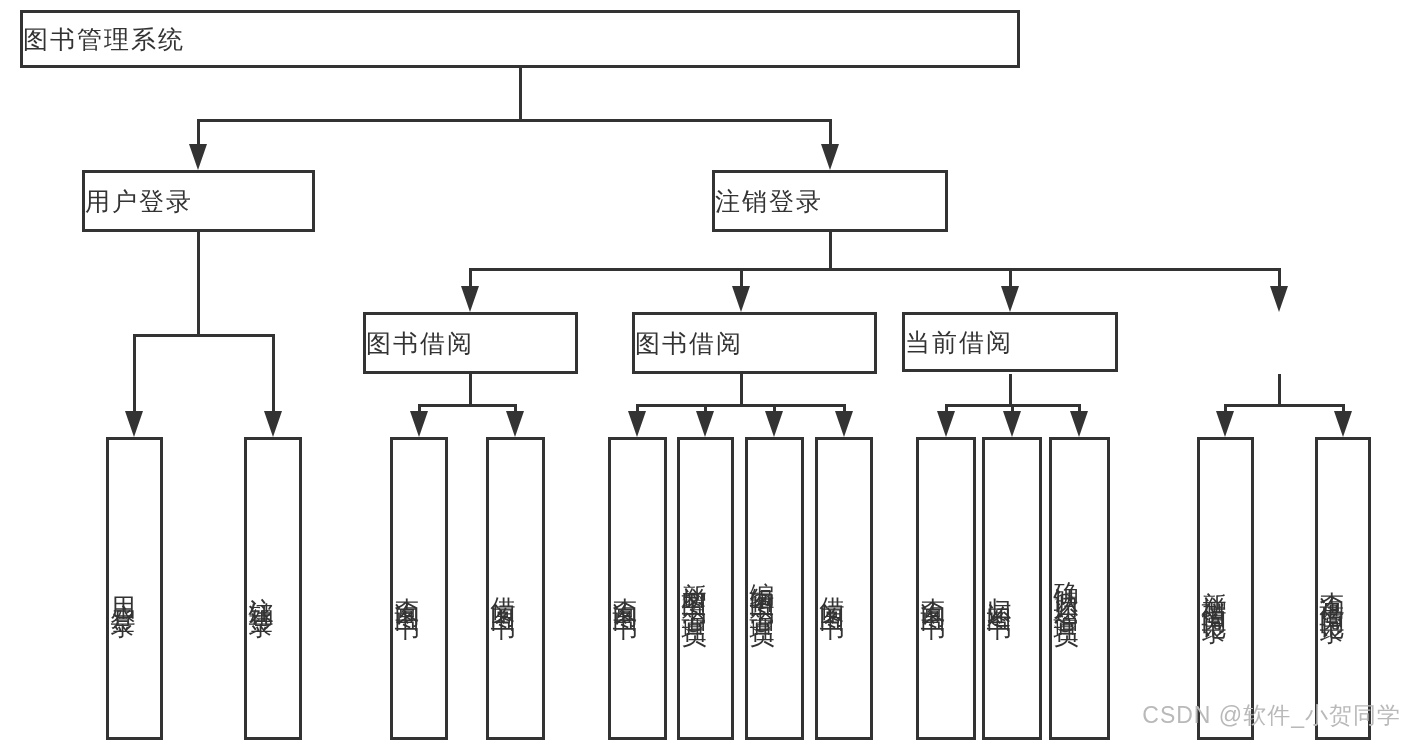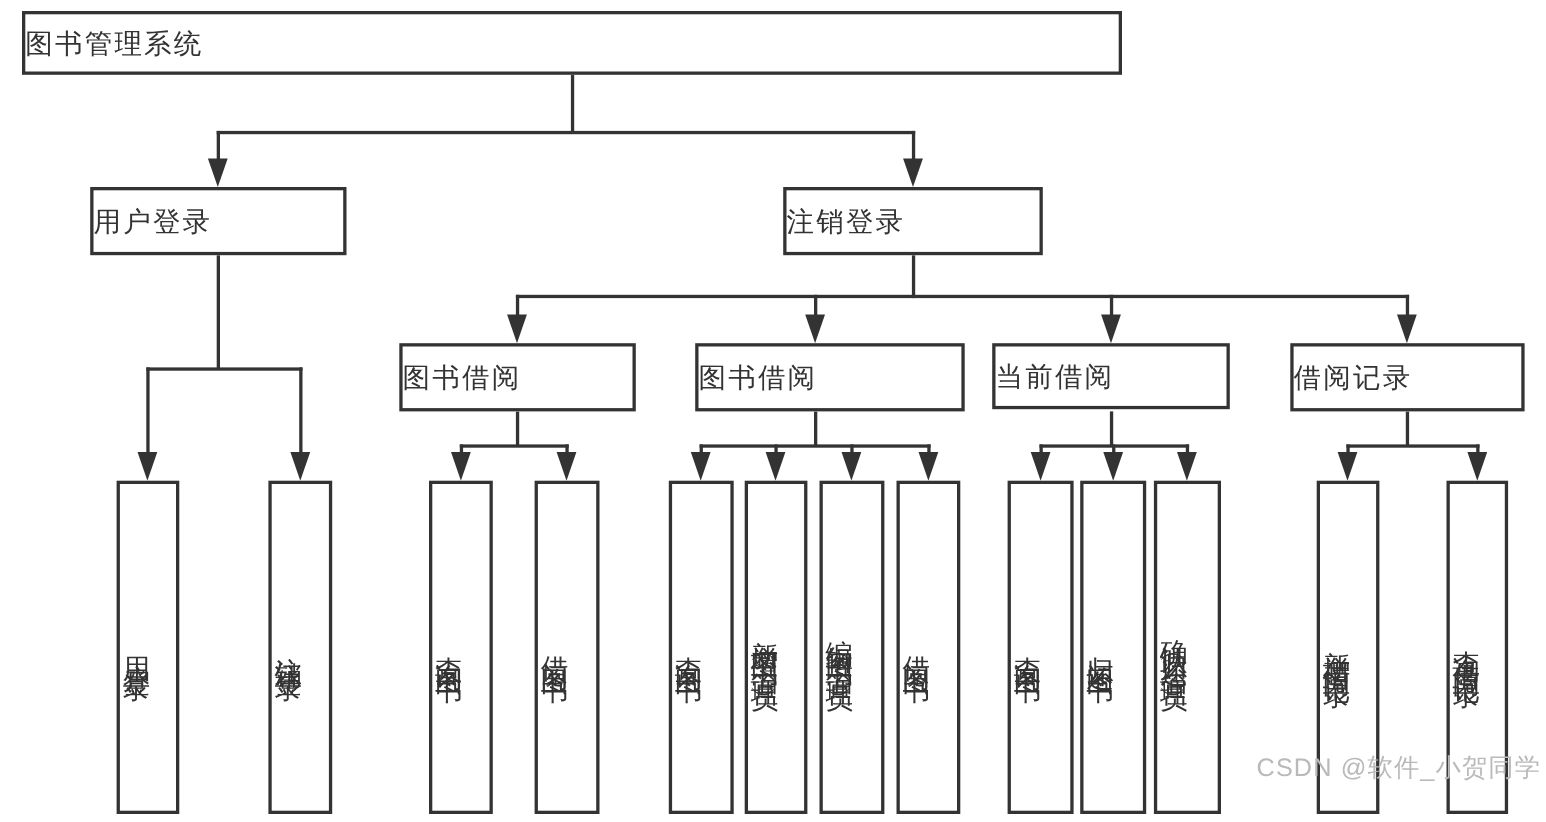--- a/index.html
+++ b/index.html
@@ -43,21 +43,21 @@
   .vline{position:absolute;width:3px;background:var(--line);}
   .hline{position:absolute;height:3px;background:var(--line);}
   .arrow{
     position:absolute;width:0;height:0;
     border-left:9px solid transparent;
     border-right:9px solid transparent;
     border-top:26px solid var(--line);
   }
   .watermark{
     position:absolute;
-    right:4px;top:682px;
+    right:4px;top:700px;
     font-size:23px;
     color:var(--watermark);
     letter-spacing:1px;
     white-space:nowrap;
   }
 </style>
 </head>
 <body>
 
 <div class="canvas">
@@ -134,23 +134,20 @@
 
   <div class="box" style="left:363px;top:312px;width:215px;height:62px">
     <span class="lbl">图书借阅</span>
   </div>
   <div class="box" style="left:632px;top:312px;width:245px;height:62px">
     <span class="lbl">图书借阅</span>
   </div>
   <div class="box" style="left:902px;top:312px;width:216px;height:60px">
     <span class="lbl">当前借阅</span>
   </div>
-  <div class="box" style="left:1173px;top:312px;width:213px;height:62px">
-    <span class="lbl">借阅记录</span>
-  </div>
 
   <div class="box" style="left:106px;top:437px;width:57px;height:303px">
     <span class="vlbl">用户登录</span>
   </div>
   <div class="box" style="left:244px;top:437px;width:58px;height:303px">
     <span class="vlbl">注销登录</span>
   </div>
 
   <div class="box" style="left:390px;top:437px;width:58px;height:303px">
     <span class="vlbl">查询图书</span>

